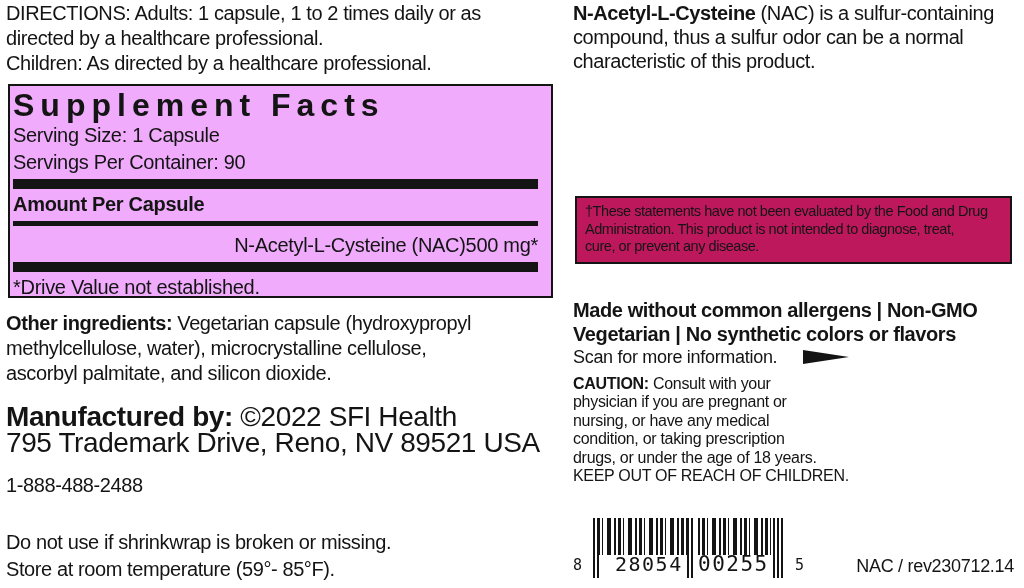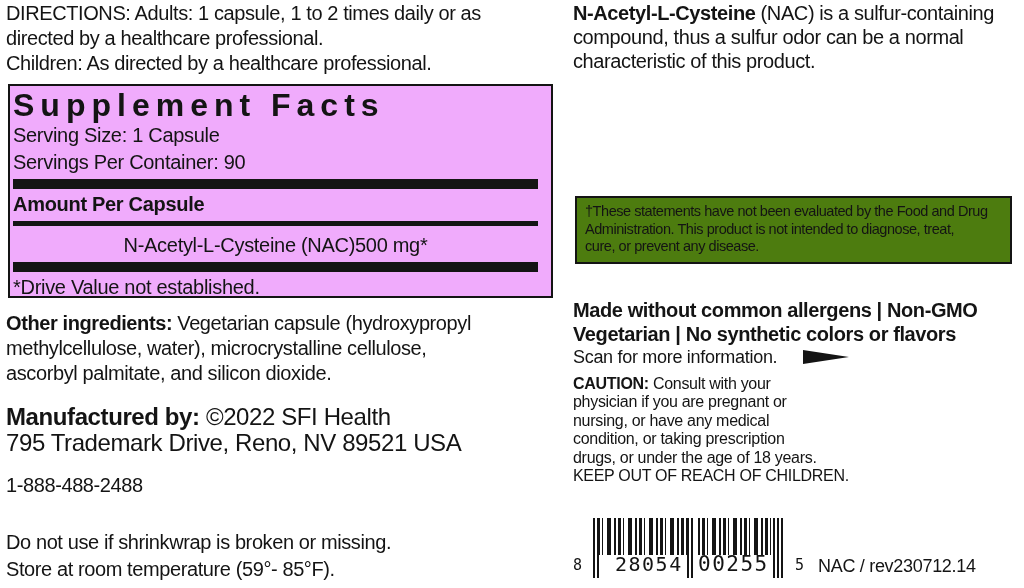--- a/index.html
+++ b/index.html
@@ -16,37 +16,37 @@
   .facts-box{position:absolute;left:8px;top:84px;width:545px;height:214px;border:2px solid #141414;
              box-sizing:border-box;background:#f0abfc;}
   .fx{position:absolute;left:3px;right:13px;}
   .facts-title{top:3px;font-size:32px;line-height:33px;font-weight:bold;letter-spacing:6px;}
   .facts-serving{top:38px;font-size:20px;letter-spacing:-0.3px;}
   .facts-servings{top:65px;font-size:20px;letter-spacing:-0.3px;}
   .bar{background:#141414;}
   .bar1{top:93px;height:10px;}
   .facts-amount{top:107px;font-size:20px;font-weight:bold;letter-spacing:-0.3px;}
   .bar2{top:135px;height:5px;}
-  .facts-row{top:148px;display:flex;justify-content:center;font-size:20px;letter-spacing:-0.3px;}
+  .facts-row{top:148px;display:flex;justify-content:flex-end;font-size:20px;letter-spacing:-0.3px;}
   .bar3{top:176px;height:10px;}
   .facts-footnote{top:190px;font-size:20px;letter-spacing:-0.3px;}
 
   .other-ingredients{position:absolute;left:6px;top:311px;width:572px;font-size:20px;line-height:25px;
                      letter-spacing:-0.4px;}
-  .manufacturer{position:absolute;left:6px;top:404px;width:572px;font-size:24px;line-height:26px;
+  .manufacturer{position:absolute;left:6px;top:404px;width:572px;font-size:28px;line-height:26px;
                 letter-spacing:-0.4px;}
   .contact{position:absolute;left:6px;top:466px;width:572px;font-size:20px;line-height:25px;letter-spacing:-0.4px;}
   .contact .phone{margin-top:7px;}
   .usage{position:absolute;left:6px;top:529px;width:572px;font-size:20px;line-height:27px;letter-spacing:-0.4px;}
 
   
   .description{position:absolute;left:573px;top:1px;width:460px;font-size:20px;line-height:24px;
                letter-spacing:-0.4px;}
   .fda-box{position:absolute;left:575px;top:196px;width:437px;box-sizing:border-box;border:2px solid #141414;
-           padding:5px 8px 6px 8px;font-size:14.5px;line-height:17.5px;letter-spacing:-0.45px;background:#4d7c0f;}
+           padding:5px 8px 6px 8px;font-size:14.5px;line-height:17.5px;letter-spacing:-0.45px;background:#be185d;}
   .claims{position:absolute;left:573px;top:299px;width:460px;font-size:20px;line-height:23.5px;
           font-weight:bold;letter-spacing:-0.4px;}
   .scan-line{position:absolute;left:573px;top:347px;width:460px;font-size:18px;letter-spacing:-0.3px;}
   .scan-arrow{display:inline-block;width:0;height:0;border-top:7px solid transparent;
               border-bottom:7px solid transparent;border-left:46px solid #141414;
               margin-left:26px;vertical-align:-1px;}
   .caution{position:absolute;left:573px;top:375px;width:312px;font-size:16px;line-height:18.4px;
            letter-spacing:-0.3px;}
 
   
@@ -58,21 +58,21 @@
             background:repeating-linear-gradient(90deg,#141414 0 2px,#fff 2px 4px);}
   .bc-guard-left{left:20px;width:6px;}
   .bc-guard-mid{left:114px;width:8px;}
   .bc-guard-right{left:200px;width:12px;}
   .bc-d{position:absolute;font-family:"DejaVu Sans Mono",monospace;color:#141414;}
   .bc-prefix{left:0;top:44px;font-size:15px;}
   .bc-g1{left:42px;top:40px;font-size:20px;letter-spacing:1.5px;}
   .bc-g2{left:125px;top:40px;font-size:21px;letter-spacing:1.5px;}
   .bc-check{left:222px;top:44px;font-size:15px;}
 
-  .revision{position:absolute;left:818px;top:556px;width:196px;text-align:left;font-size:18px;
+  .revision{position:absolute;left:818px;top:556px;width:196px;text-align:right;font-size:18px;
             letter-spacing:-0.3px;}
 </style>
 </head>
 <body>
 
 <div class="page">
 
   <p class="directions pre">DIRECTIONS: Adults: 1 capsule, 1 to 2 times daily or as
 directed by a healthcare professional.
 Children: As directed by a healthcare professional.</p>

